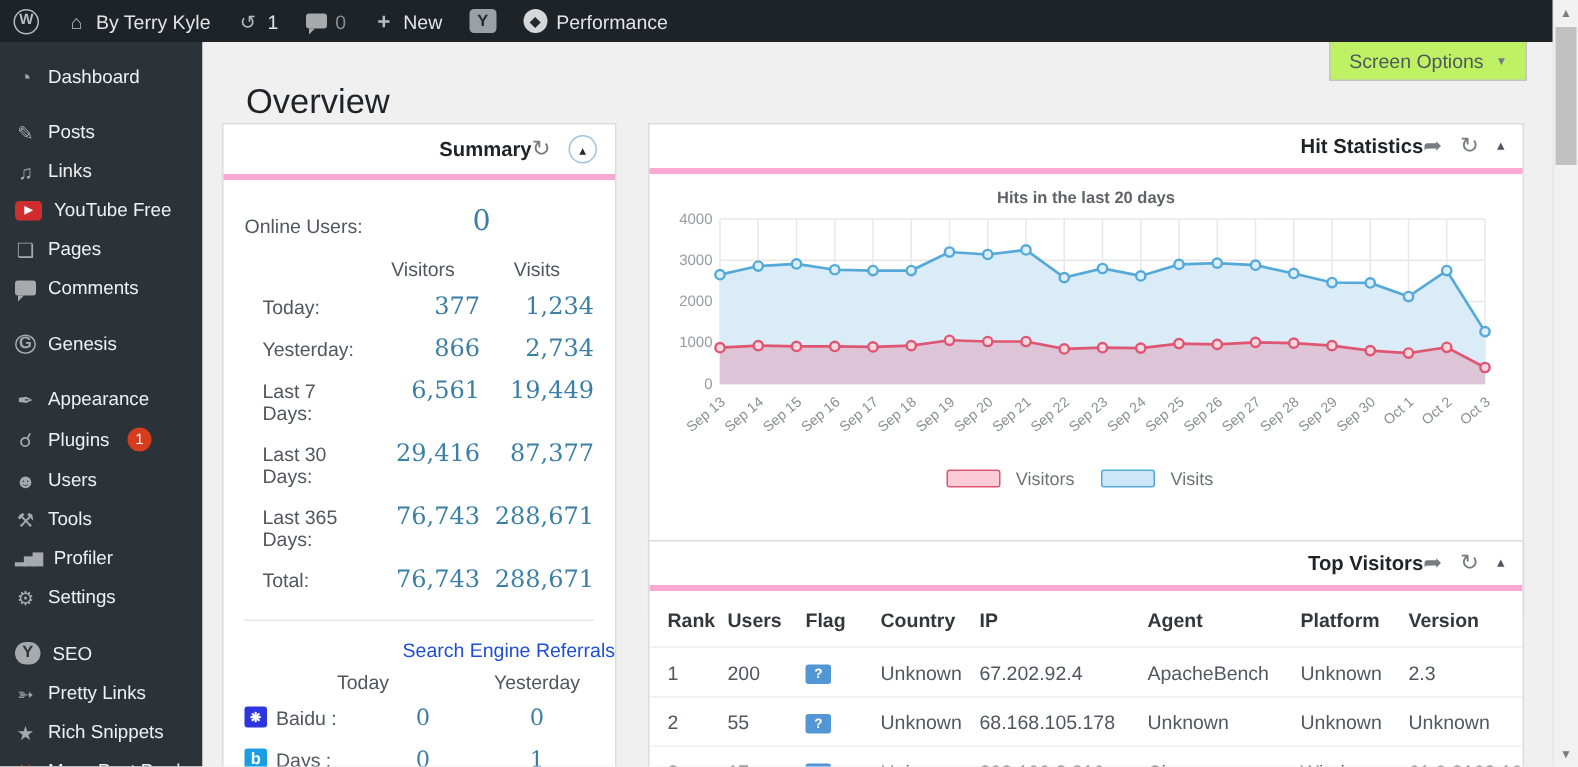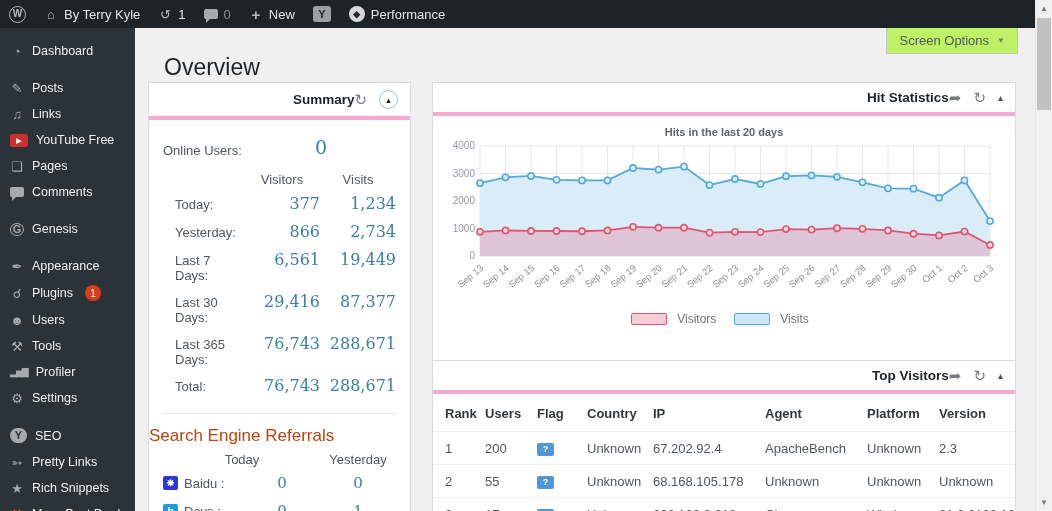--- a/index.html
+++ b/index.html
@@ -93,21 +93,21 @@
   .online-row { display:flex; align-items:flex-end; padding:16px 14px 4px; color:#50575e; }
   .online-row .lbl { flex:1; }
   .online-big { width:150px; text-align:center; font-family:"DejaVu Serif", serif; font-size:19px; color:#3b7fa5; }
   .cols-head { display:flex; padding:10px 14px 2px; color:#50575e; font-size:13px; }
   .cols-head .sp { flex:1; }
   .cols-head .c { width:76px; text-align:center; }
   .sum-row { display:flex; align-items:baseline; padding:4.5px 14px; color:#50575e; font-size:13px; }
   .sum-row .lbl { flex:1;margin-left:12px; }
   .num { width:76px; text-align:right; font-family:"DejaVu Serif", serif; font-size:16px; color:#3b7fa5; }
   .sum-sep { border-top:1px solid #e4e6e8; margin:14px 14px 10px; }
-  .se-heading { text-align:left; color:#c2410c; font-size:17px; padding:2px 0 4px; }
+  .se-heading { text-align:right; color:#1d4ed8; font-size:13px; padding:2px 0 4px; }
   .se-row { display:flex; align-items:center; padding:5px 14px; color:#50575e; font-size:13px; }
   .se-row .lbl { flex:1; display:flex; align-items:center; gap:6px; }
   .se-row .num { text-align:center; font-size:15px; }
 
   
   #hit-stats { left:297px; top:54px; width:584px; height:328px; }
   .chart-title { text-align:center; font-size:11px; font-weight:bold; color:#5f6368; padding:10px 0 0; }
   #chart-svg { display:block; margin:0 auto; }
   .grid { stroke:#e8e8e8; stroke-width:1; }
   .ytick { font-size:10px; fill:#9599a0; text-anchor:end; font-family:"Liberation Sans",sans-serif; }

